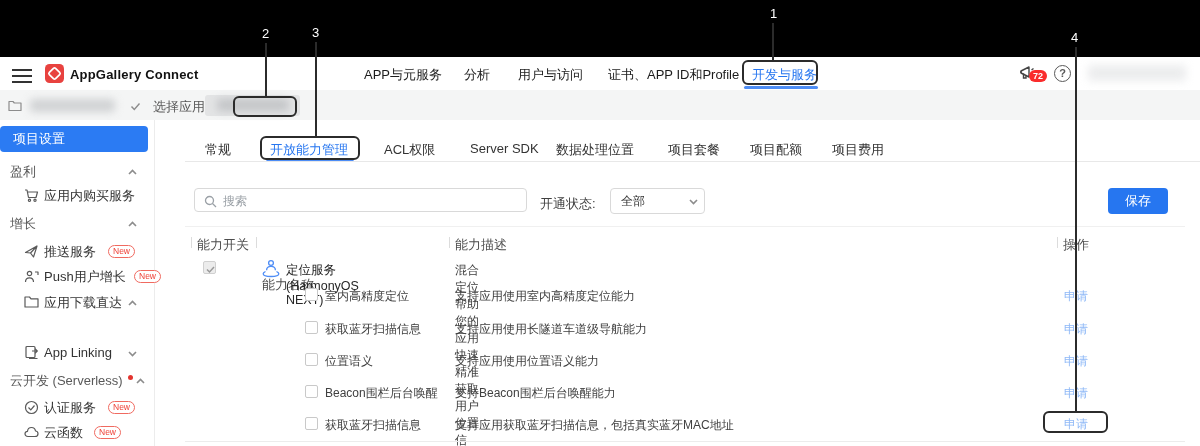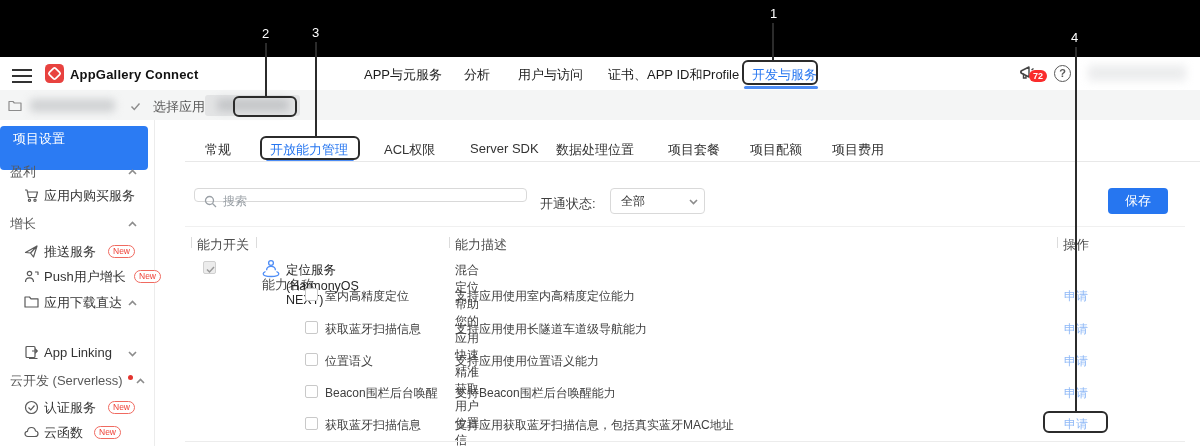--- a/index.html
+++ b/index.html
@@ -25,38 +25,38 @@
                  font-size:11px; text-align:center; line-height:14px; font-weight:bold; }
 
   
   .selbar { left:0; top:90px; width:1200px; height:30px; background:#f4f5f5; }
   .sel-label { font-size:13px; color:#595959; }
   .blur-smudge { background:#c4c6c8; filter:blur(4px); opacity:.75; border-radius:3px; }
   .app-pill { background:#e3e4e5; border-radius:3px; }
 
   
   .sidebar { left:0; top:120px; width:155px; height:326px; background:#fff; border-right:1px solid #ececec; }
-  .side-active { left:0; top:6px; width:148px; height:44px; background:#2b7bf3; border-radius:4px; color:#fff;
+  .side-active { left:0; top:6px; width:148px; height:26px; background:#2b7bf3; border-radius:4px; color:#fff;
                  font-size:13px; line-height:26px; padding-left:13px; cursor:pointer; }
   .side-section { font-size:13px; color:#595959; }
   .side-item { font-size:13px; color:#333; }
   .side-row { height:20px; line-height:20px; cursor:pointer; width:187px;text-align:right; }
   .chev { stroke:#8c8c8c; stroke-width:1.6; fill:none; }
   .new-badge { display:inline-block; border:1px solid #f06a60; color:#ef4238; background:#fff;
                font-size:8.5px; line-height:11px; border-radius:7px; padding:0 4px; margin-left:5px; vertical-align:2px; }
   .red-dot { display:inline-block; width:5px; height:5px; border-radius:50%; background:#e3342f; vertical-align:7px; margin-left:3px; }
   .side-icon { position:absolute; left:24px; top:2px; }
 
   
   .tab { font-size:13px; color:#333; white-space:nowrap; cursor:pointer; }
   .tab.active { color:#2676f0; }
   .tabs-border { left:185px; top:161px; width:1015px; height:1px; background:#e8e8e8; }
 
   
-  .search-box { left:194px; top:188px; width:333px; height:14px; border:1px solid #d9d9d9; border-radius:4px; background:#fff; }
+  .search-box { left:194px; top:188px; width:333px; height:24px; border:1px solid #d9d9d9; border-radius:4px; background:#fff; }
   .search-box input { border:none; outline:none; background:transparent; width:280px; height:22px; margin:1px 0 0 28px;
                       font-size:12px; color:#333; font-family:inherit; }
   .search-box input::placeholder { color:#9aa0a6; }
   .filter-label { font-size:13px; color:#404040; }
   .select { left:610px; top:188px; width:95px; height:26px; border:1px solid #d9d9d9; border-radius:4px;
             font-size:12px; color:#333; line-height:24px; padding-left:10px; cursor:pointer; background:#fff; }
   .save-btn { left:1108px; top:188px; width:60px; height:26px; background:#2676f0; border:none; border-radius:4px;
               color:#fff; font-size:13px; cursor:pointer; font-family:inherit; }
 
   

